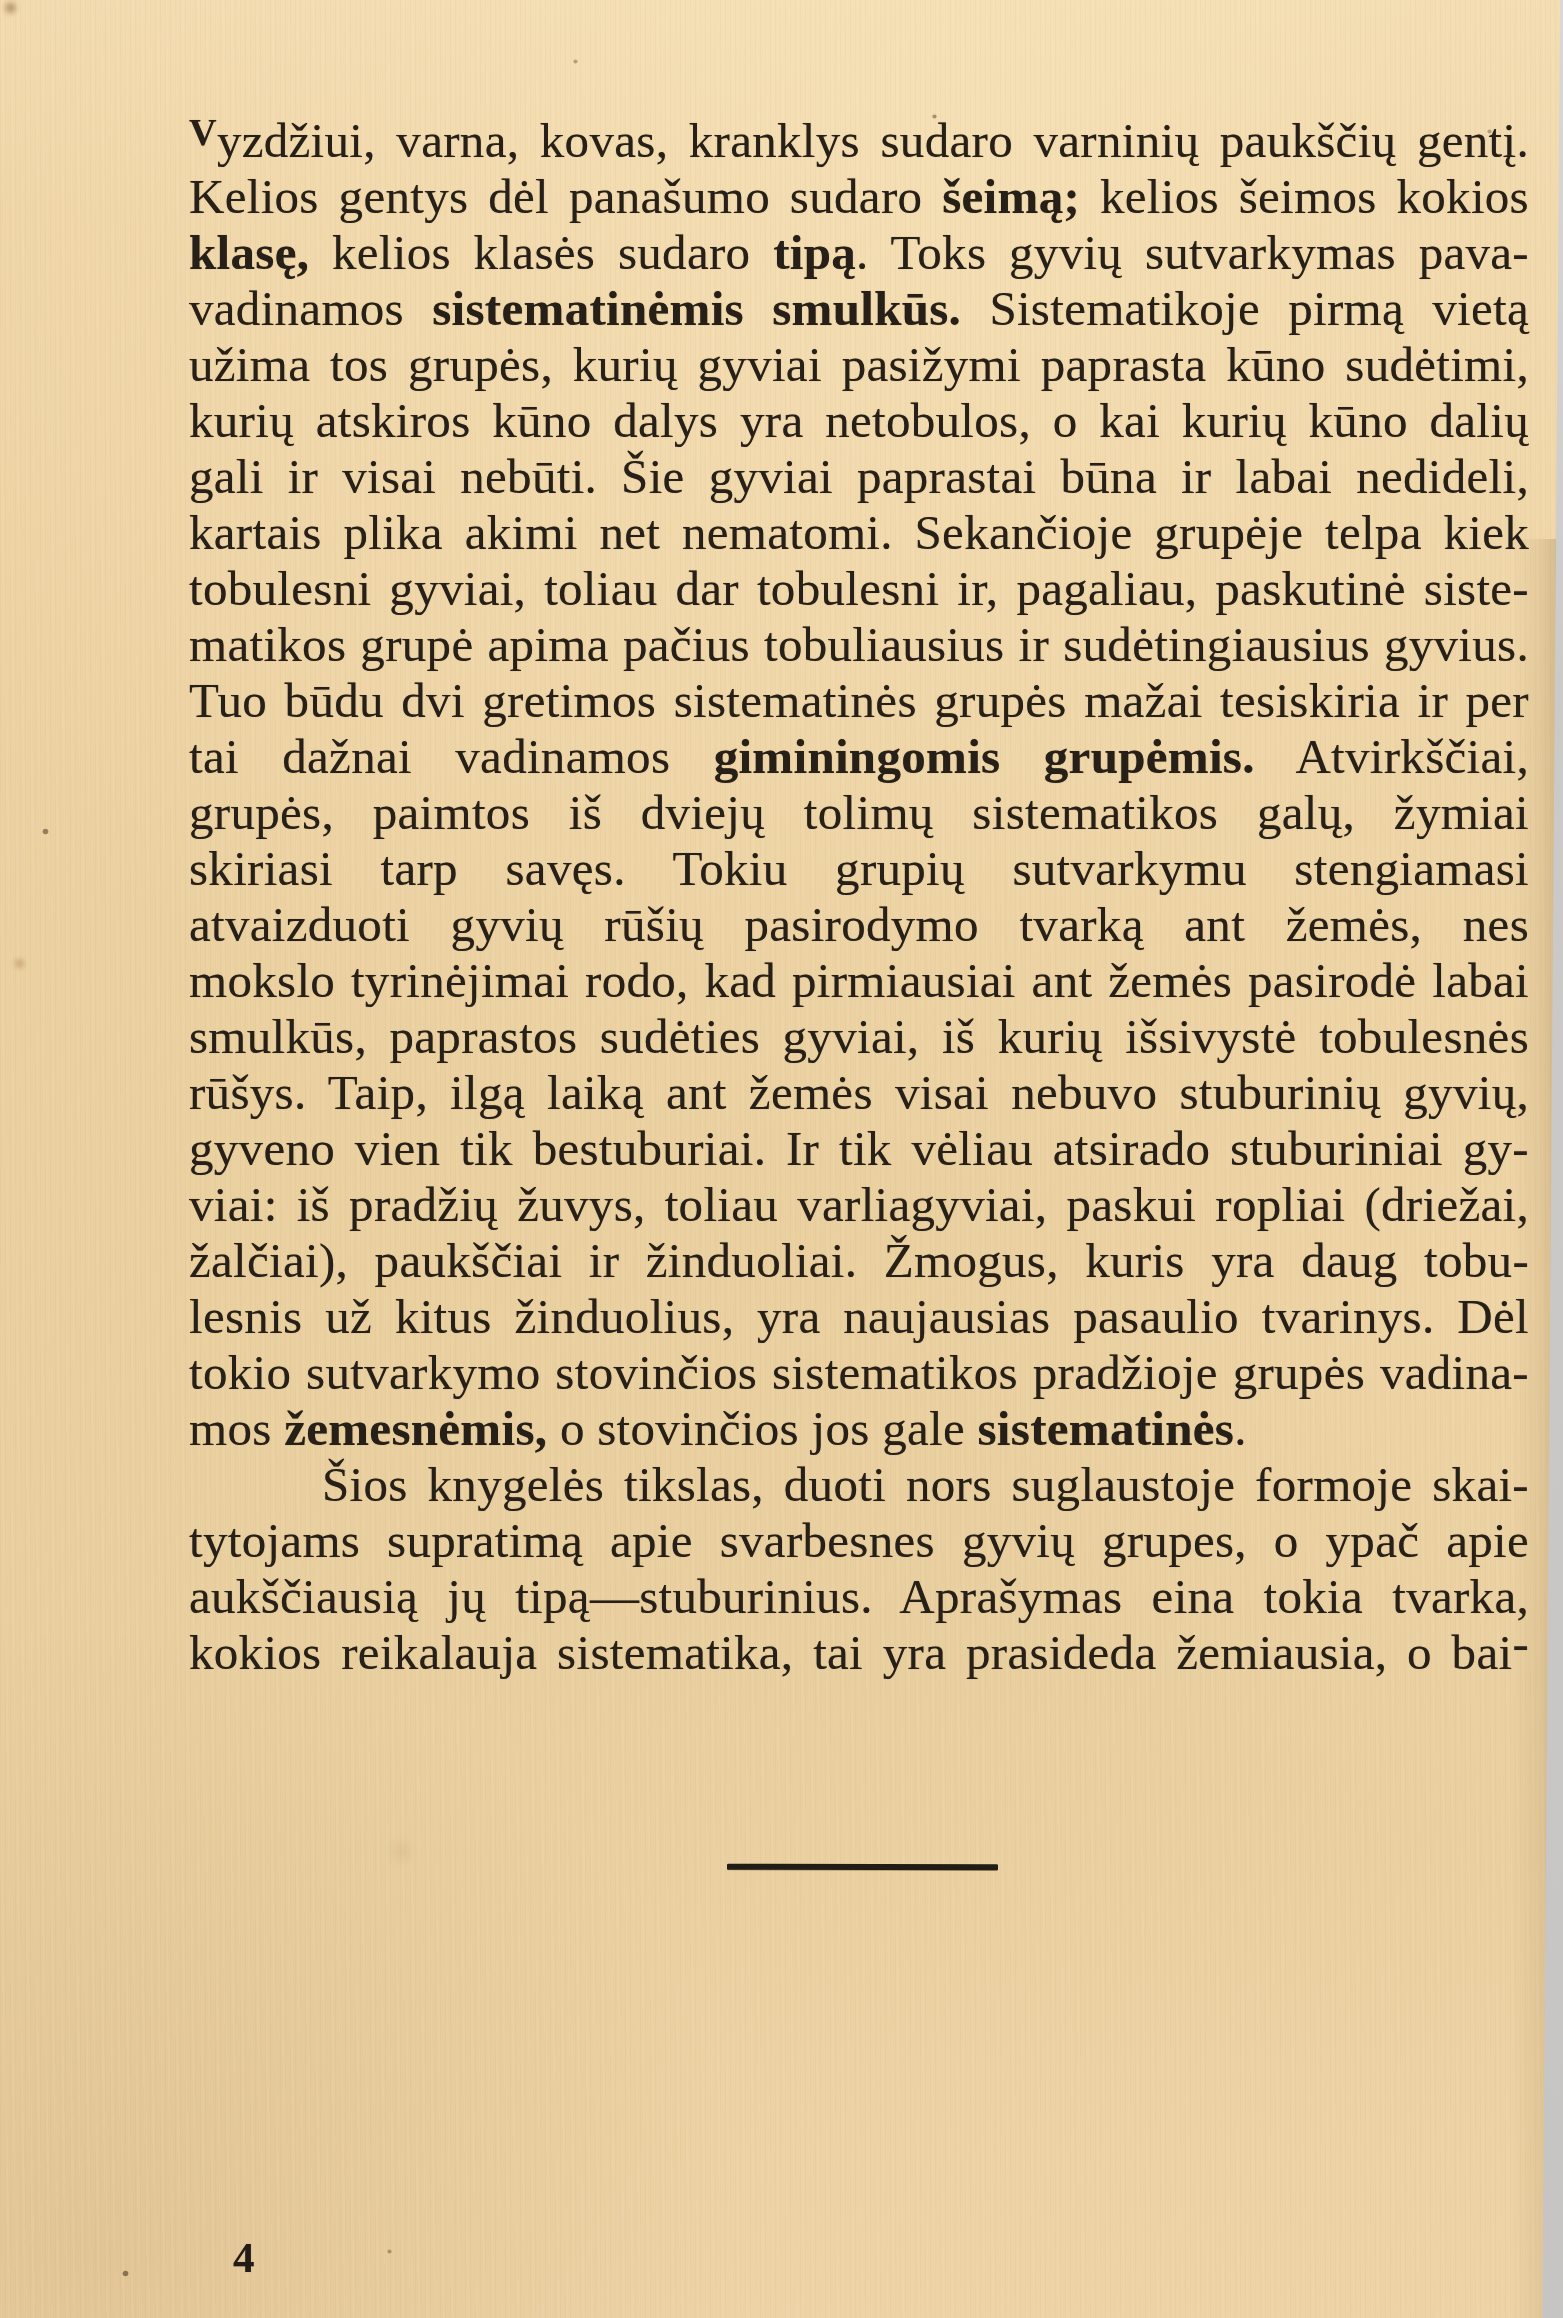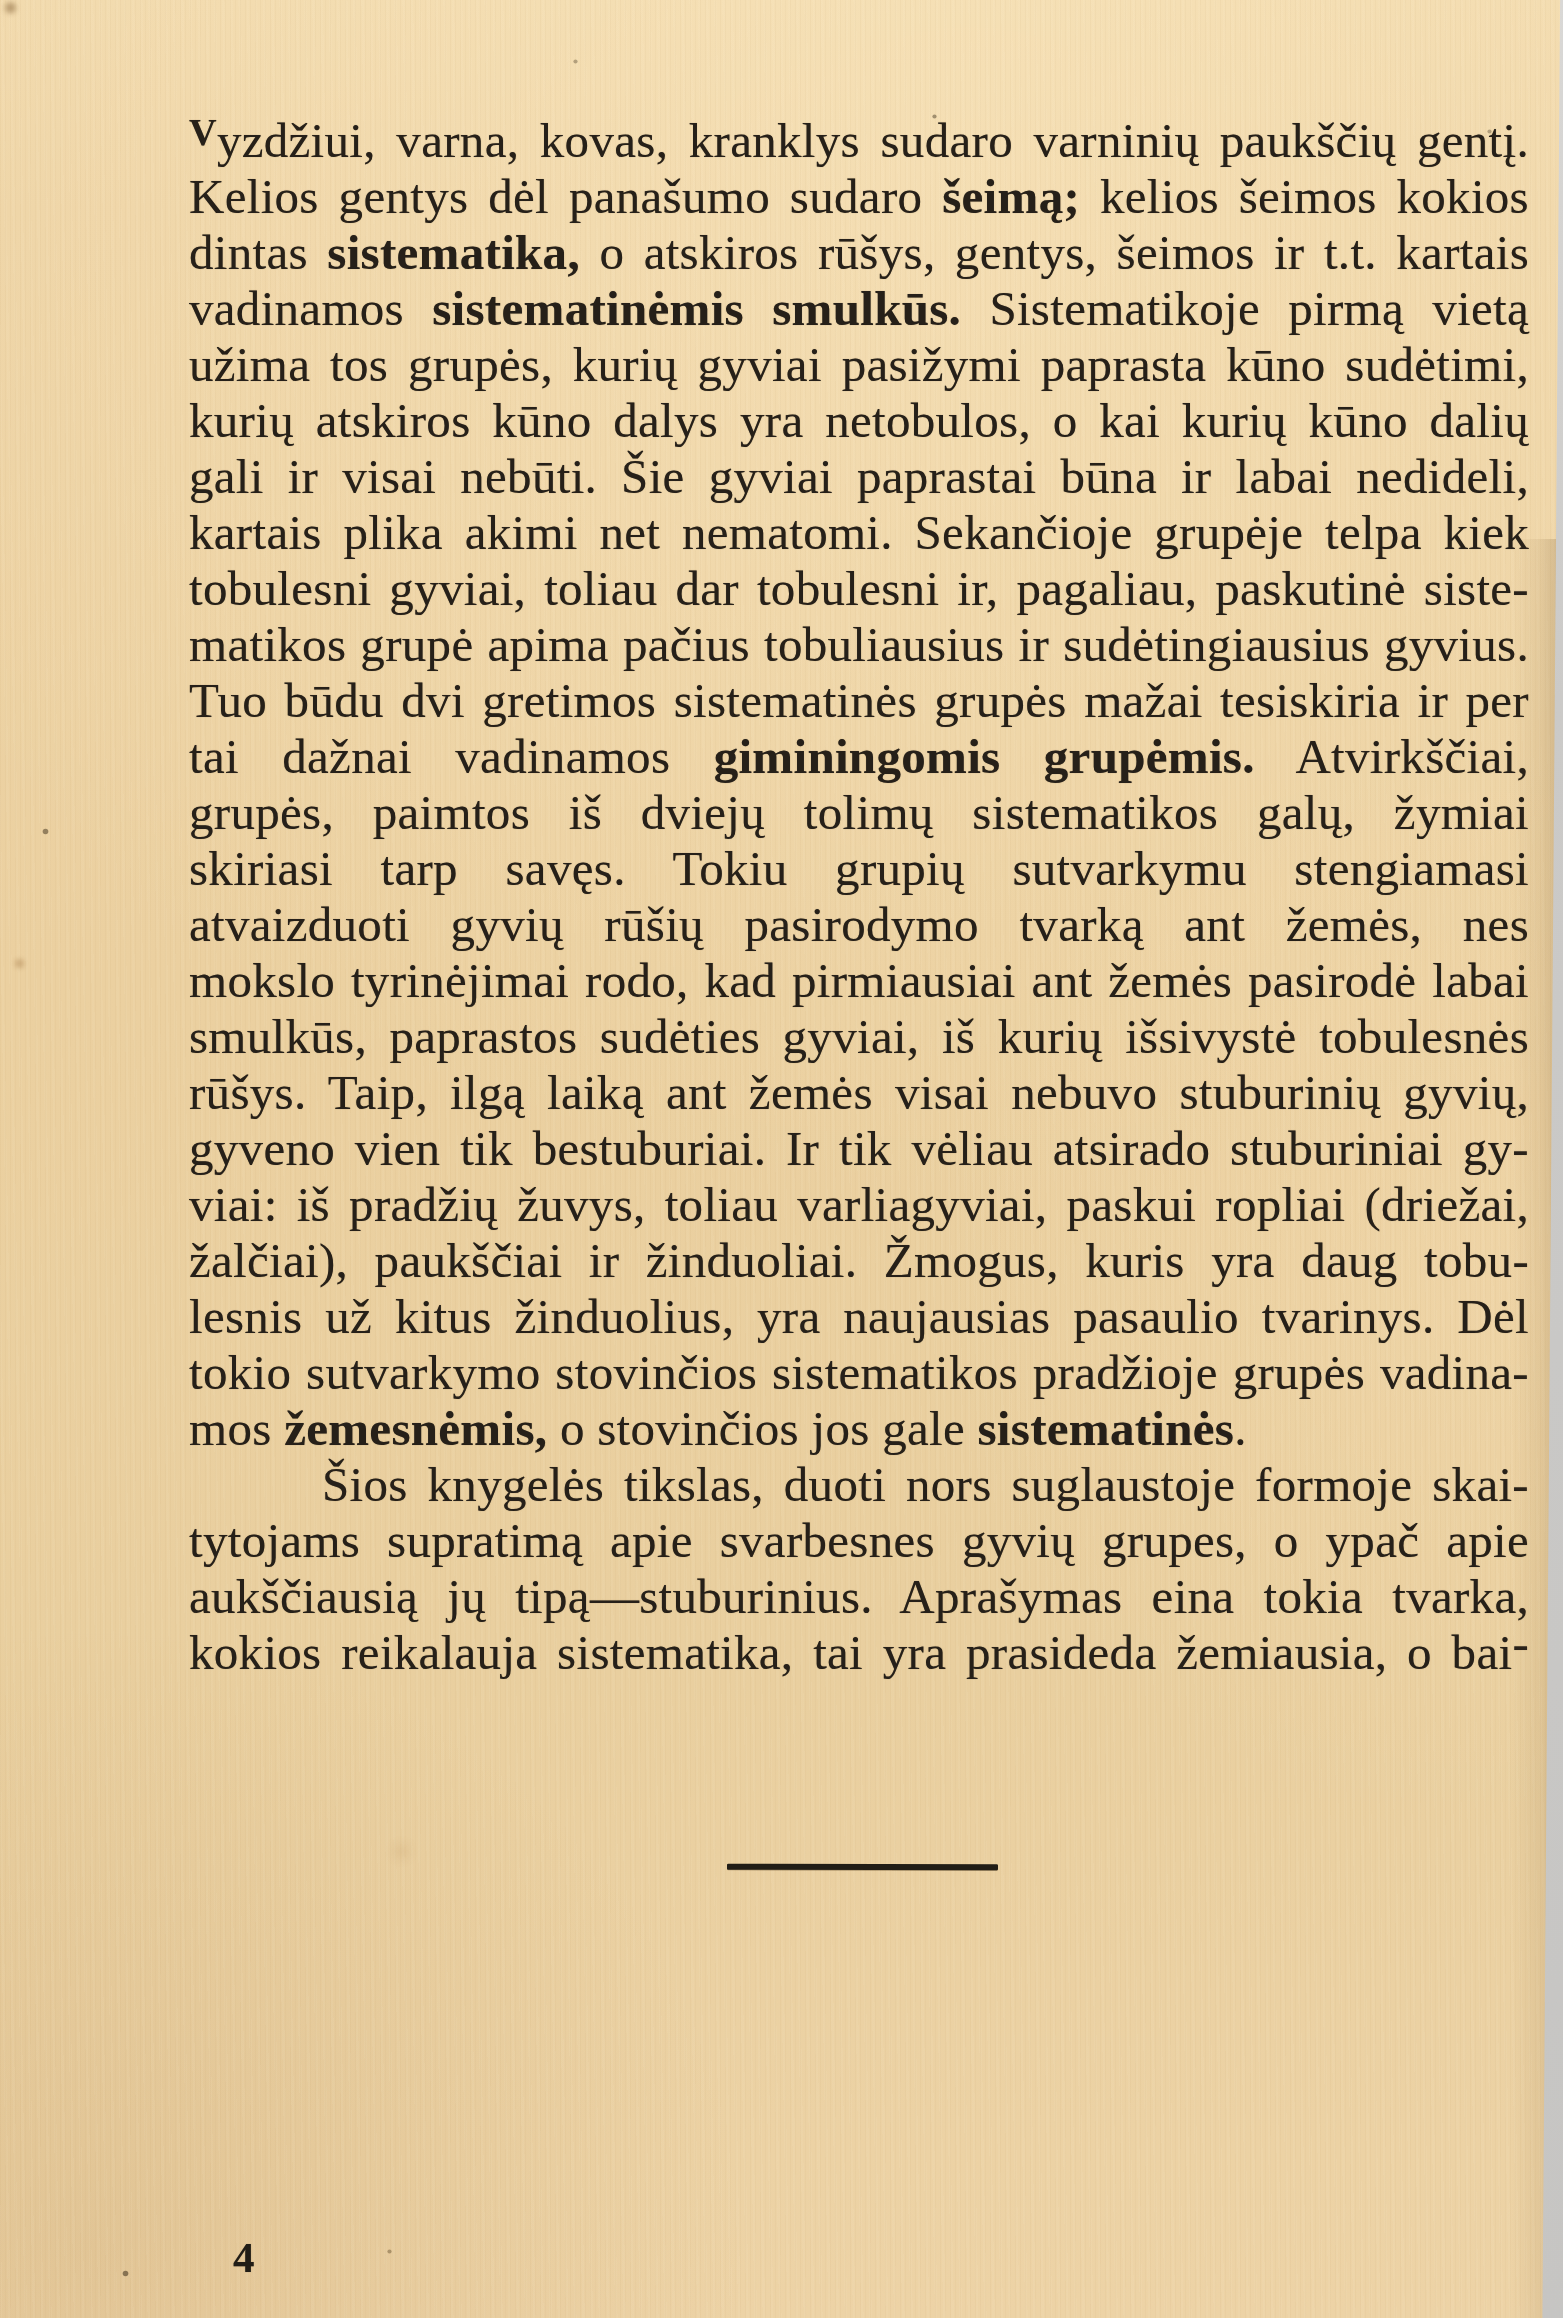--- a/index.html
+++ b/index.html
@@ -85,21 +85,21 @@
 </head>
 <body>
 
 <div class="page">
   <div class="streaks"></div>
   <div class="specks"></div>
 
   <div class="text-block">
       <div class="line"><span class="raised">V</span><span>yzdžiui, varna, kovas, kranklys sudaro varninių paukščių gentį.</span></div>
       <div class="line"><span>Kelios gentys dėl panašumo sudaro </span><span class="b">šeimą;</span><span> kelios šeimos kokios</span></div>
-      <div class="line"><span>dintas </span><span class="b">sistematika,</span><span> o atskiros rūšys, gentys, šeimos ir t.t. kartais</span></div>
+      <div class="line"><span class="b">klasę,</span><span> kelios klasės sudaro </span><span class="b">tipą</span><span>. Toks gyvių sutvarkymas pava-</span></div>
       <div class="line"><span>vadinamos </span><span class="b">sistematinėmis smulkūs.</span><span> Sistematikoje pirmą vietą</span></div>
       <div class="line"><span>užima tos grupės, kurių gyviai pasižymi paprasta kūno sudėtimi,</span></div>
       <div class="line"><span>kurių atskiros kūno dalys yra netobulos, o kai kurių kūno dalių</span></div>
       <div class="line"><span>gali ir visai nebūti. Šie gyviai paprastai būna ir labai nedideli,</span></div>
       <div class="line"><span>kartais plika akimi net nematomi. Sekančioje grupėje telpa kiek</span></div>
       <div class="line"><span>tobulesni gyviai, toliau dar tobulesni ir, pagaliau, paskutinė siste-</span></div>
       <div class="line"><span>matikos grupė apima pačius tobuliausius ir sudėtingiausius gyvius.</span></div>
       <div class="line"><span>Tuo būdu dvi gretimos sistematinės grupės mažai tesiskiria ir per</span></div>
       <div class="line"><span>tai dažnai vadinamos </span><span class="b">giminingomis grupėmis.</span><span> Atvirkščiai,</span></div>
       <div class="line"><span>grupės, paimtos iš dviejų tolimų sistematikos galų, žymiai</span></div>

